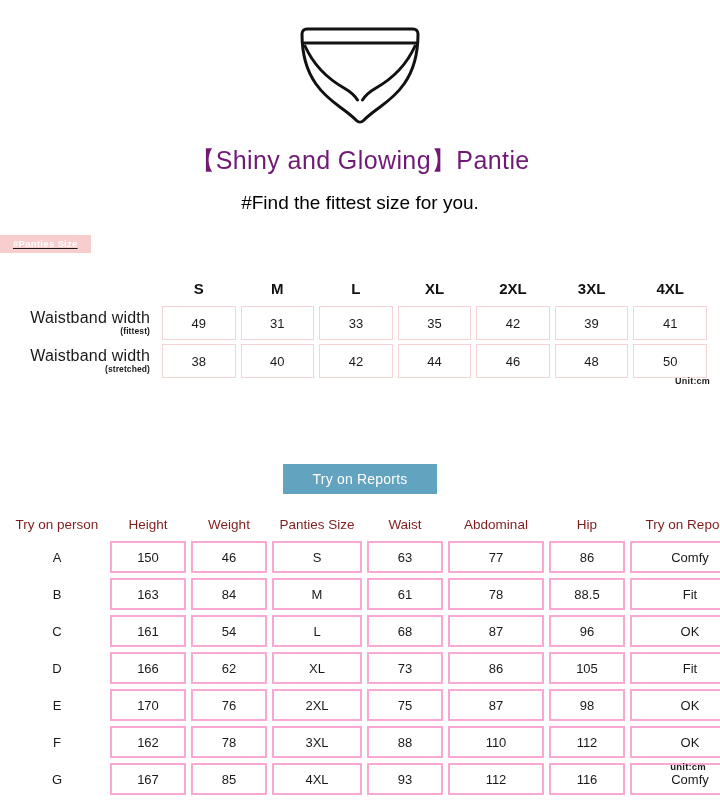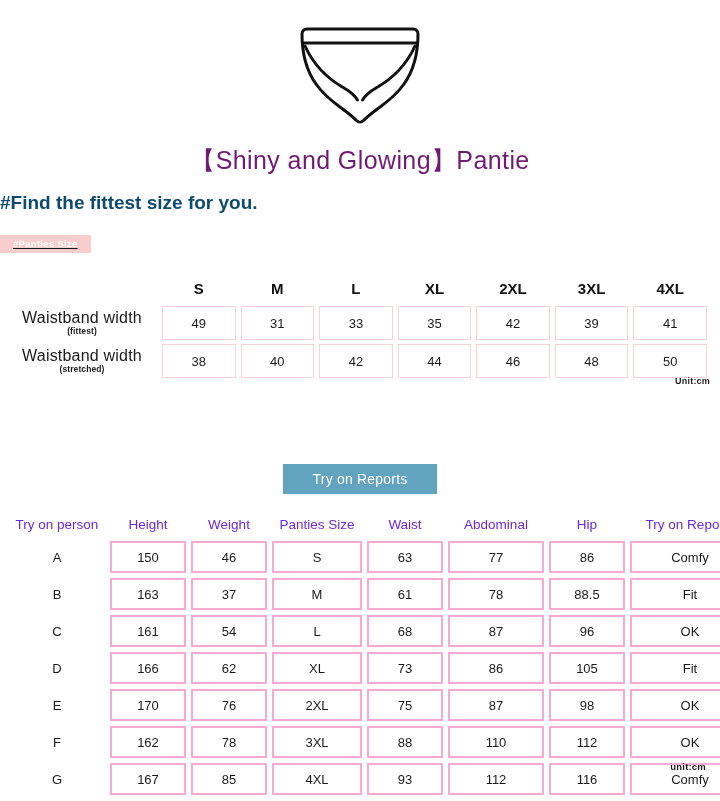--- a/index.html
+++ b/index.html
@@ -28,24 +28,25 @@
   
   .title {
     text-align: center;
     font-size: 25px;
     font-weight: 400;
     letter-spacing: 0.4px;
     margin: 18px 0 0 0;
     color: #701a75;
   }
   .subtitle {
+    text-align: center;
     font-size: 19px;
-    font-weight: 700;
+    font-weight: 400;
     margin: 15px 0 0 0;
-    color: #0c4a6e;
+    color: #000000;
   }
   .badge-wrap {
     display: flex;
     justify-content: flex-start;
     margin-top: 21px;
     text-decoration: underline;
   }
   .badge {
     background: #f7cdcd;
     color: #ffffff;
@@ -69,21 +70,21 @@
   .size-table col.lbl { width: 144px; }
   .size-table th.size-head {
     font-size: 15px;
     font-weight: 600;
     text-align: center;
     padding: 0 0 5px 0;
     color: #111;
   }
   .size-table th.corner { padding: 0; }
   .size-table td.rowlabel {
-    text-align: center;
+    text-align: right;
     padding-right: 7px;
     vertical-align: middle;
     line-height: 1.05;
   }
   .rowlabel .main {
     font-size: 16px;
     font-weight: 500;
     letter-spacing: 0.2px;
     white-space: nowrap;
   }
@@ -146,21 +147,21 @@
   .report-table col.c-waist   { width: 76px; }
   .report-table col.c-abdo    { width: 96px; }
   .report-table col.c-hip     { width: 76px; }
   .report-table col.c-report  { width: 120px; }
 
   .report-table th {
     font-size: 13.5px;
     font-weight: 500;
     text-align: center;
     padding: 0 0 4px 0;
-    color: #6d28d9;
+    color: #7f1d1d;
     white-space: nowrap;
   }
   .report-table td.person {
     text-align: center;
     font-size: 13px;
     color: #1a1a1a;
   }
   .report-table td.cell {
     border: 2px solid #f9a8d4;
     text-align: center;
@@ -289,21 +290,21 @@
       <td class="cell">46</td>
       <td class="cell">S</td>
       <td class="cell">63</td>
       <td class="cell">77</td>
       <td class="cell">86</td>
       <td class="cell">Comfy</td>
     </tr>
     <tr>
       <td class="person">B</td>
       <td class="cell">163</td>
-      <td class="cell">37</td>
+      <td class="cell">84</td>
       <td class="cell">M</td>
       <td class="cell">61</td>
       <td class="cell">78</td>
       <td class="cell">88.5</td>
       <td class="cell">Fit</td>
     </tr>
     <tr>
       <td class="person">C</td>
       <td class="cell">161</td>
       <td class="cell">54</td>

